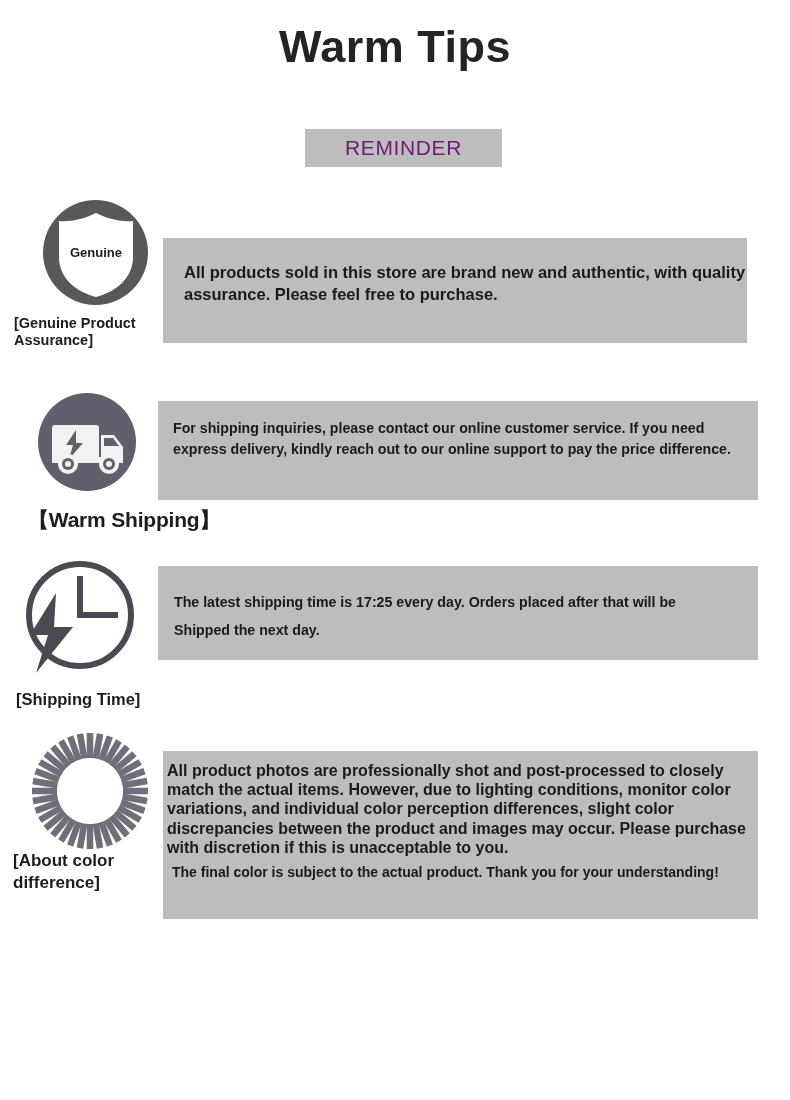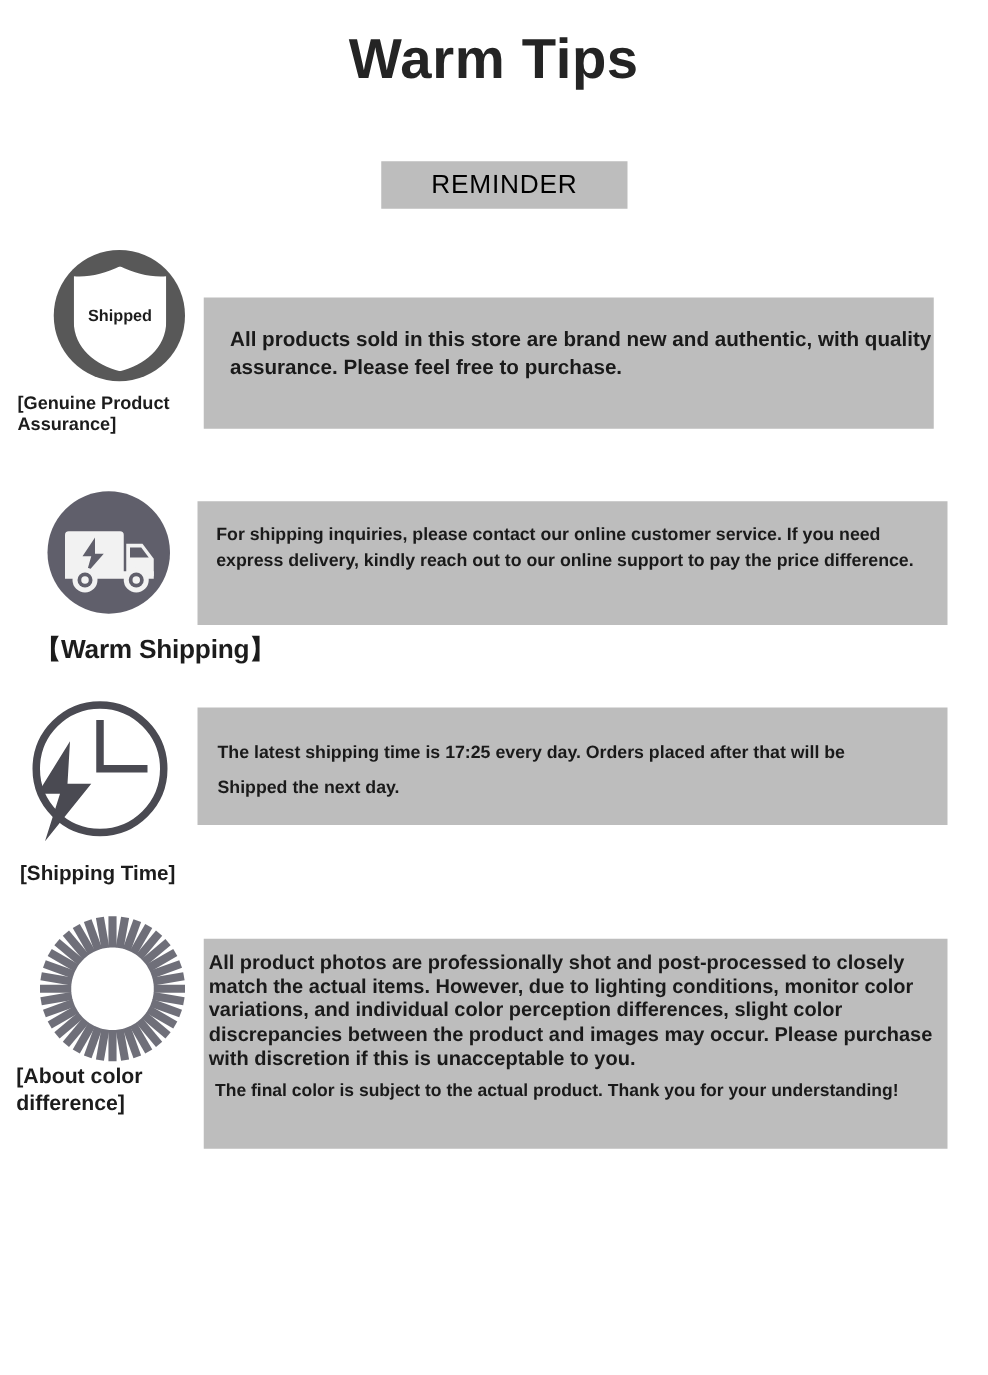--- a/index.html
+++ b/index.html
@@ -33,21 +33,21 @@
     position: absolute;
     top: 129px;
     left: 305px;
     width: 197px;
     height: 38px;
     background: #bdbdbd;
     display: flex;
     align-items: center;
     justify-content: center;
     font-size: 21px;
-    color: #000000;
+    color: #701a75;
     letter-spacing: 0.6px;
   }
 
   
   .tip-row { position: absolute; left: 0; width: 790px; }
 
   .icon-wrap {
     position: absolute;
     left: 0; top: 0;
   }
@@ -145,21 +145,21 @@
 
 <div class="page-title">Warm Tips</div>
 <div class="reminder-badge">
   <span>REMINDER</span>
 </div>
 
 <div class="tip-row" id="row-genuine">
   <div class="icon-wrap">
     <div class="shield-circle"></div>
     <div class="shield-shape"></div>
-    <div class="shield-label">Shipped</div>
+    <div class="shield-label">Genuine</div>
   </div>
   <div class="caption" id="caption-genuine">[Genuine Product Assurance]</div>
   <div class="text-box" id="box-genuine">All products sold in this store are brand new and authentic, with quality assurance. Please feel free to purchase.</div>
 </div>
 
 <div class="tip-row" id="row-shipping">
   <div class="icon-wrap">
     <div class="truck-circle"></div>
     <svg class="truck-svg" width="98" height="98" viewBox="0 0 98 98">
       <g fill="#f2f2f2">

